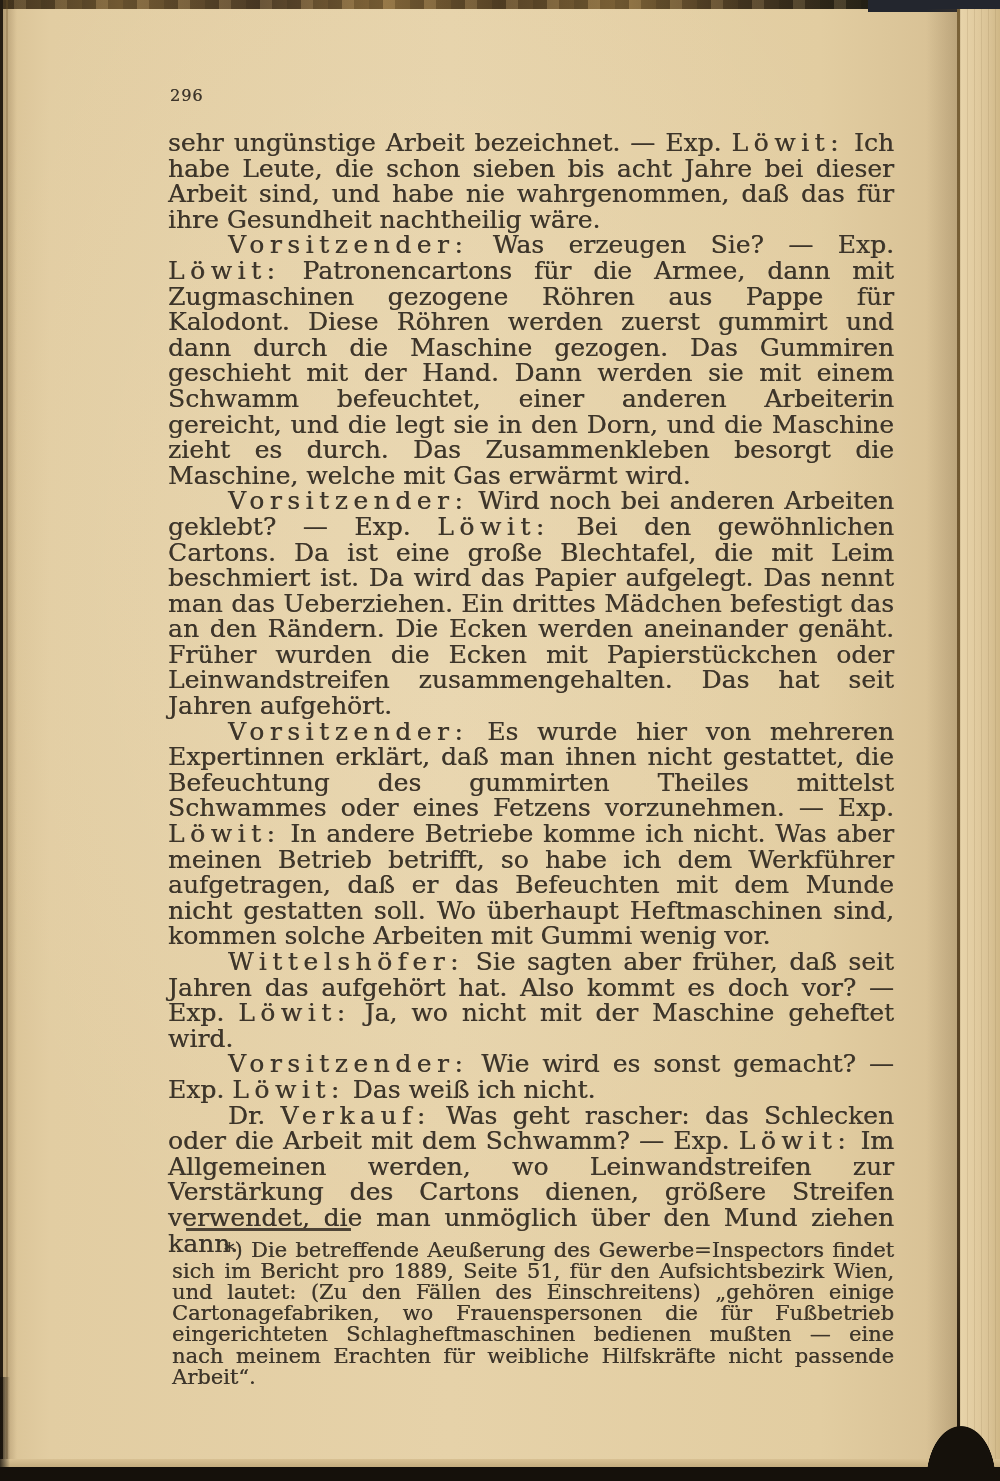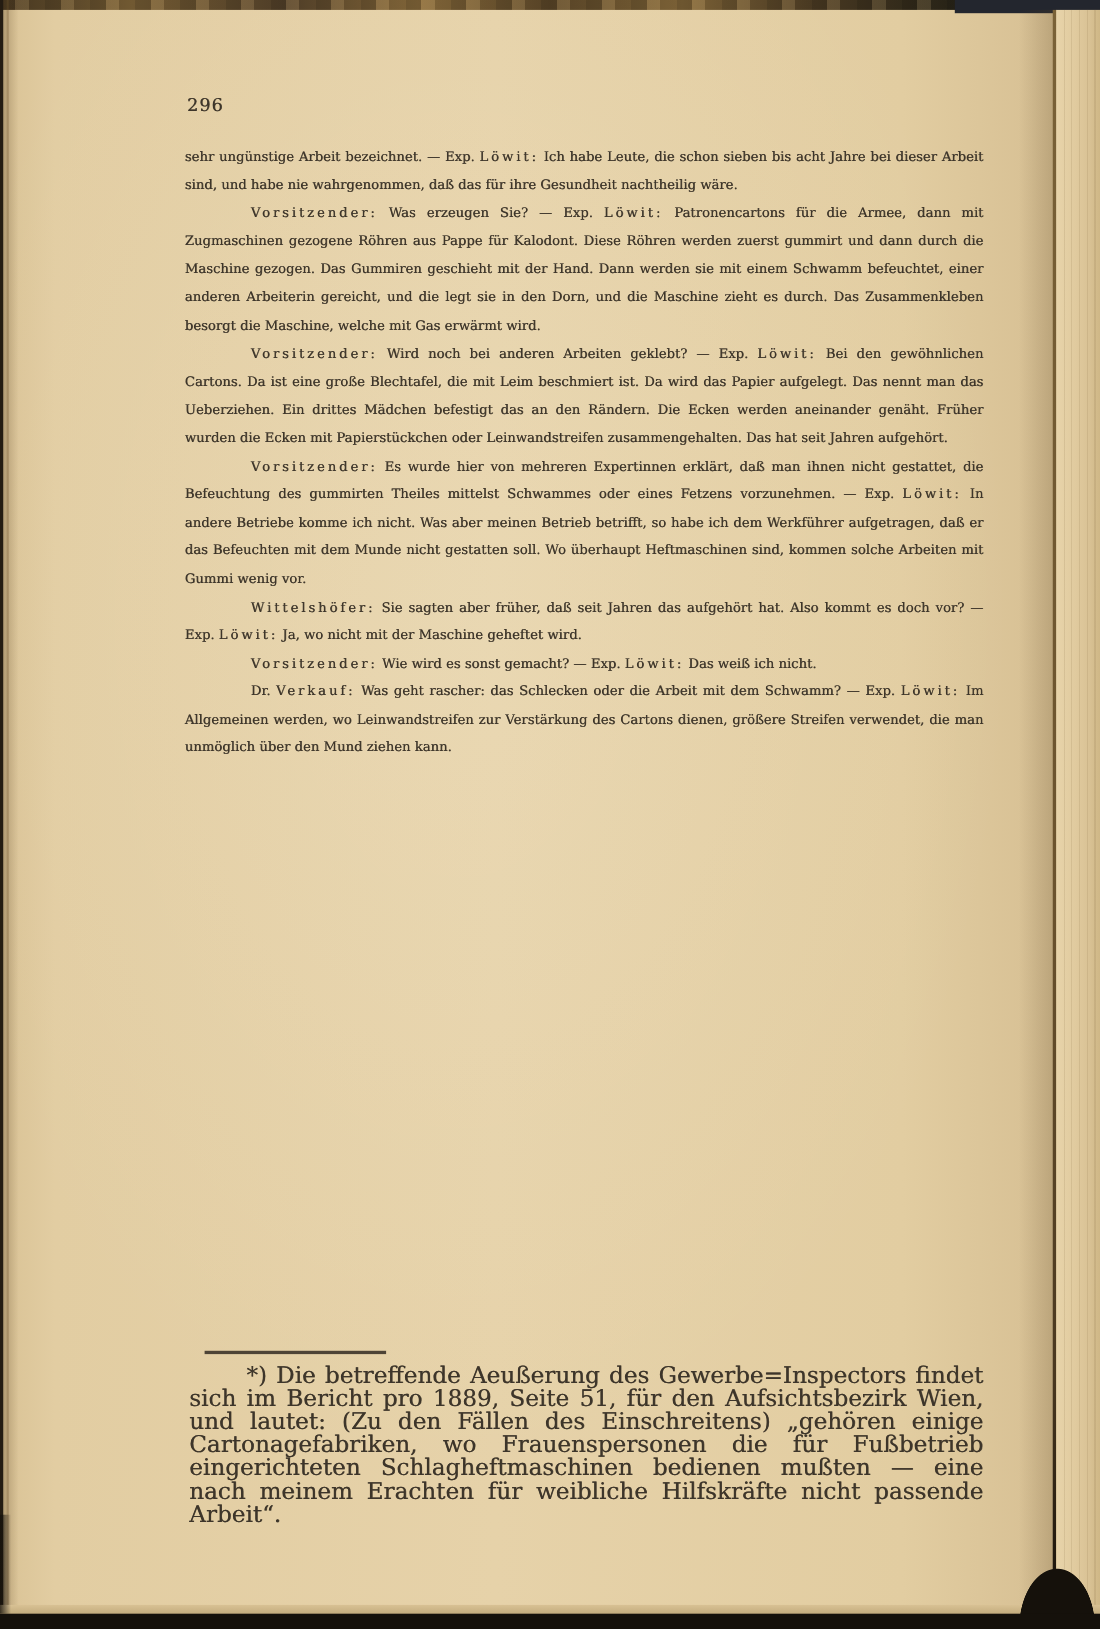--- a/index.html
+++ b/index.html
@@ -33,21 +33,21 @@
     background:linear-gradient(180deg,#d8c194,#c1aa7b);}
   .bottom-edge{position:absolute;left:0;right:0;bottom:0;height:14px;background:#15110b;}
   .corner-shadow{position:absolute;left:922px;bottom:10px;width:78px;height:52px;
     background:radial-gradient(ellipse at 50% 118%, #15110b 62%, rgba(21,17,11,0) 63%);}
   .bottom-left-nick{position:absolute;left:0;bottom:14px;width:10px;height:90px;
     background:linear-gradient(90deg,rgba(21,17,11,.8),rgba(21,17,11,0));}
   
   .ink{color:#3d352a;text-shadow:0.35px 0 0 rgba(61,53,42,.75);}
   #page-number{position:absolute;left:170px;top:86px;font-size:16px;letter-spacing:1px;}
   #body-text{position:absolute;left:168px;top:130px;width:726px;}
-  #body-text p{margin:0;font-size:12px;line-height:25.6px;text-align:justify;}
+  #body-text p{margin:0;font-size:25px;line-height:25.6px;text-align:justify;}
   #body-text p.indent{text-indent:60px;}
   .gesperrt{letter-spacing:.22em;}
   #footnote{position:absolute;left:172px;top:1228px;width:722px;}
   .footnote-rule{width:165px;height:2.5px;background:#4e4436;margin:0 0 9px 14px;}
   #footnote p{margin:0;font-size:21px;line-height:21.2px;text-align:justify;text-indent:52px;}
 </style>
 </head>
 <body>
 
 <div id="scan">

